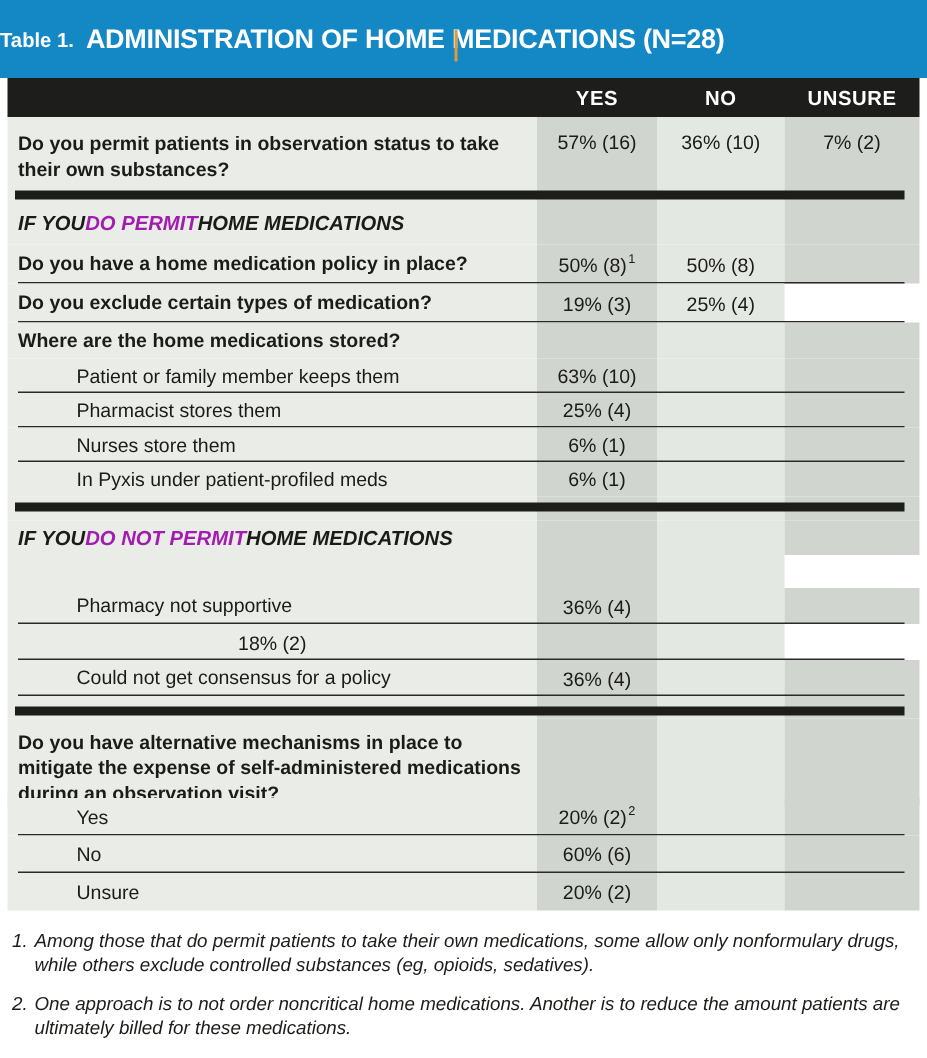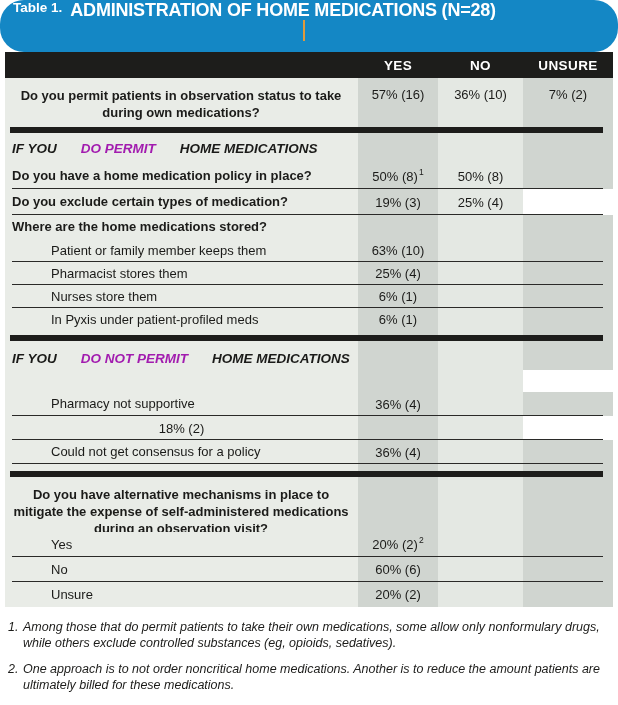--- a/index.html
+++ b/index.html
@@ -3,47 +3,47 @@
 <meta charset="utf-8">
 <style>
   html,body { margin:0; padding:0; background:#ffffff; }
   .page {
     width:618px; height:705px; background:#ffffff; position:relative;
     font-family:"Liberation Sans","DejaVu Sans",sans-serif; color:#1b1b19; overflow:hidden;
   }
   
   .titlebar {
     position:relative; height:52px; background:#1487c5;
-    display:flex; align-items:flex-start; padding-left:13px; box-sizing:border-box;border-radius:24px;
+    display:flex; align-items:center; box-sizing:border-box;
   }
   .tprefix { color:#fff; font-size:13.5px; font-weight:bold; margin-right:8px; white-space:nowrap; }
   .tmain   { color:#fff; font-size:18px; font-weight:bold; letter-spacing:-0.2px; white-space:nowrap; }
   .cursor  { position:absolute; left:303px; top:20px; width:2px; height:21px; background:#e09a3c; }
   
-  .tbody { margin:0 5px;text-align:center; }
+  .tbody { margin:0 5px; }
   .row { display:grid; grid-template-columns:353px 80px 85px 90px; position:relative; }
   .cell { display:flex; align-items:center; box-sizing:border-box; }
   .row > .cell:nth-child(1){ background:#e9ece7; }
   .row > .cell:nth-child(2){ background:#d0d5d0; }
   .row > .cell:nth-child(3){ background:#e4e8e3; }
   .row > .cell:nth-child(4){ background:#d0d5d0; }
   .hdr { background:#1d1d1b; height:26px; }
   .hdr > .cell { background:transparent !important; justify-content:center;
                  color:#fff; font-weight:bold; font-size:13.5px; letter-spacing:0.4px; }
   .q { padding-left:7px; padding-right:8px; }
   .q.indent { padding-left:46px; }
   .v { justify-content:center; font-size:13px; }
   .bold { font-weight:bold; }
   .qtext { font-size:13px; line-height:1.32; }
   sup.fnref { font-size:8.5px; line-height:1; position:relative; top:-4px; margin-left:1px; }
   
   .r-permit { height:48px; }
   .r-permit .cell { align-items:flex-start; padding-top:9px; }
   .sec1 { height:29px; } .sec2 { height:23px; }
-  .sec .q { font-style:italic; font-weight:bold; font-size:13.5px;gap:24px; }
+  .sec .q { font-style:italic; font-weight:bold; font-size:13.5px; }
   .sec .blue { color:#a21caf; }
   .r26 { height:26px; }
   .r24 { height:24px; }
   .r23 { height:23px; }
   .r25 { height:25px; }
   .r22 { height:22px; }
   .r-altq { height:53px; }
   .r-altq .cell { align-items:flex-start; padding-top:7px; }
   
   .line::after { content:""; position:absolute; left:7px; right:10px; bottom:0;
@@ -74,21 +74,21 @@
   <div class="tbody">
 
     <div class="row hdr">
       <div class="cell"></div>
       <div class="cell">YES</div>
       <div class="cell">NO</div>
       <div class="cell">UNSURE</div>
     </div>
 
     <div class="row r-permit">
-      <div class="cell q bold qtext">Do you permit patients in observation status to take during own medications?</div>
+      <div class="cell q bold qtext">Do you permit patients in observation status to take their own substances?</div>
       <div class="cell v">57% (16)</div>
       <div class="cell v">36% (10)</div>
       <div class="cell v">7% (2)</div>
     </div>
 
     <div class="row sep sep1">
       <div class="cell"></div>
         <div class="cell"></div>
         <div class="cell"></div>
         <div class="cell"></div>

